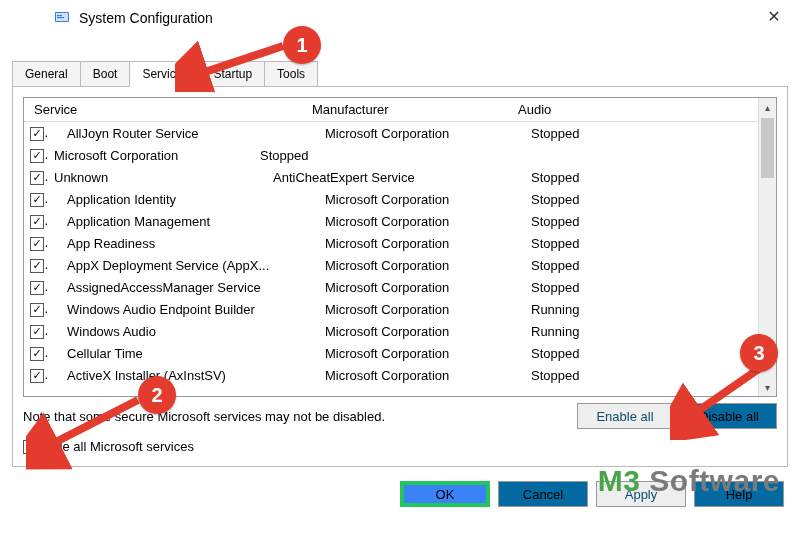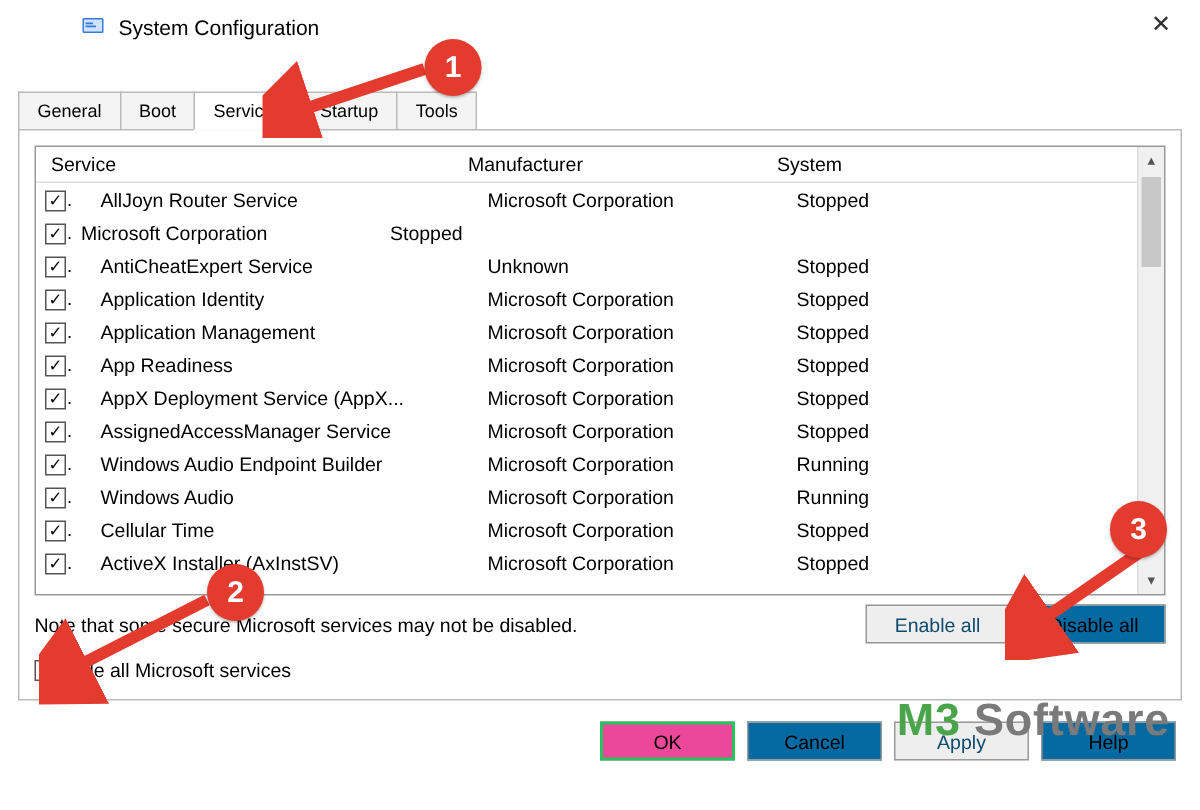--- a/index.html
+++ b/index.html
@@ -123,21 +123,21 @@
   .btn.disabled { color: #0c4a6e; background: #eee; cursor: default; }
   .hide-row {
     display: flex; align-items: center; margin-top: 10px; font-size: 13px;
   }
   .hide-row .chkbox { margin-right: 6px; }
   .bottom-buttons {
     display: flex; justify-content: flex-end;
     padding: 14px 16px 0 0;
   }
   .bottom-buttons .btn { min-width: 90px; }
-  .btn.primary { border: 2px solid #22c55e; background: #ec4899; }
+  .btn.primary { border: 4px solid #22c55e; background: #3b82f6; }
   
   .badge-num {
     position: absolute; width: 38px; height: 38px; border-radius: 50%;
     background: #e43b2f; color: #fff; font-weight: bold; font-size: 20px;
     display: flex; align-items: center; justify-content: center;
     box-shadow: 0 1px 2px rgba(0,0,0,.3);
     z-index: 20;
   }
   .arrow-svg { position: absolute; z-index: 19; pointer-events: none; }
   .watermark {
@@ -172,40 +172,40 @@
   <div class="tab active"><span>Services</span></div>
   <div class="tab"><span>Startup</span></div>
   <div class="tab"><span>Tools</span></div>
 </div>
 
 <div class="tabpanel">
   <div class="listpane">
     <div class="listhead">
       <div class="col head-svc">Service</div>
       <div class="col mfr">Manufacturer</div>
-      <div class="col stat">System</div>
+      <div class="col stat">Audio</div>
     </div>
     <div class="listbody" id="listbody">
         <div class="listrow">
           <div class="col chk"><span class="chkbox">✓</span></div>
           <div class="col svc">AllJoyn Router Service</div>
           <div class="col mfr">Microsoft Corporation</div>
           <div class="col stat">Stopped</div>
           <div class="col date"></div>
         </div>
         <div class="listrow">
           <div class="col chk"><span class="chkbox">✓</span></div>
           <div class="col mfr">Microsoft Corporation</div>
           <div class="col stat">Stopped</div>
           <div class="col date"></div>
         </div>
         <div class="listrow">
           <div class="col chk"><span class="chkbox">✓</span></div>
+          <div class="col mfr">Unknown</div>
           <div class="col svc">AntiCheatExpert Service</div>
-          <div class="col mfr">Unknown</div>
           <div class="col stat">Stopped</div>
           <div class="col date"></div>
         </div>
         <div class="listrow">
           <div class="col chk"><span class="chkbox">✓</span></div>
           <div class="col svc">Application Identity</div>
           <div class="col mfr">Microsoft Corporation</div>
           <div class="col stat">Stopped</div>
           <div class="col date"></div>
         </div>

